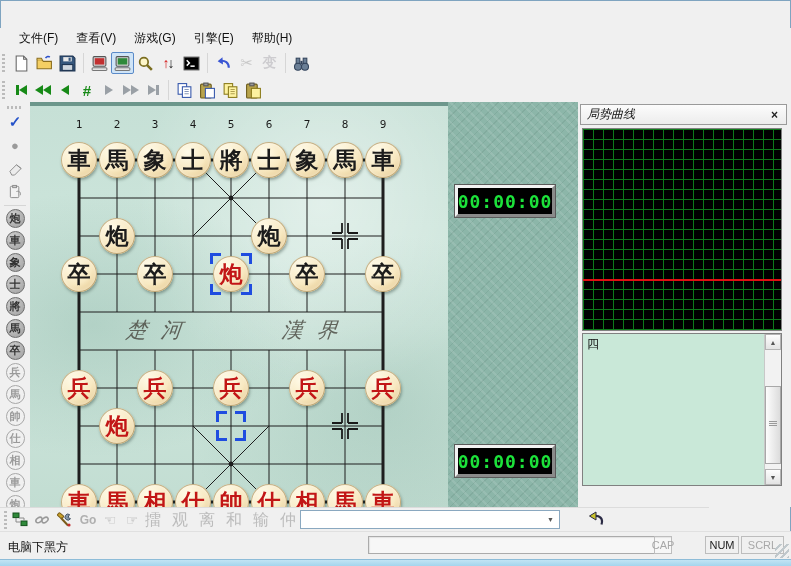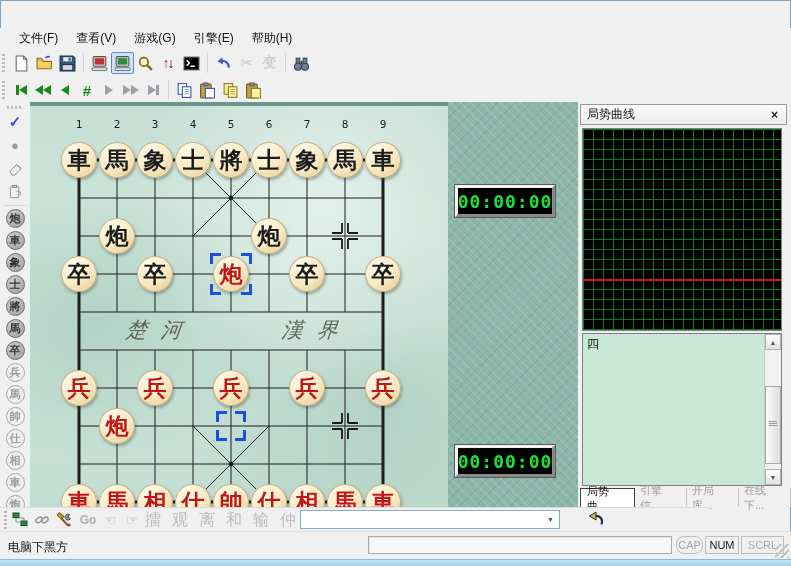--- a/index.html
+++ b/index.html
@@ -93,21 +93,21 @@
                      repeating-linear-gradient(-45deg,rgba(55,90,78,.12) 0 1px,transparent 1px 6px);}
   .clock{position:absolute;left:7px;width:94px;height:26px;background:#000;
     border:3px solid #f2f2f2;border-right-color:#8a8a8a;border-bottom-color:#8a8a8a;outline:1px solid #5a5a5a;
     display:flex;align-items:center;justify-content:center;
     font-family:"DejaVu Sans Mono",monospace;font-weight:bold;font-size:18px;color:#1ce23a;letter-spacing:1px;}
   .clock.top{top:83px;} .clock.bottom{top:343px;}
   
   .rpanel{position:absolute;left:578px;top:0;width:213px;height:405px;background:#f0f0f0;}
   .rheader{position:absolute;left:2px;top:2px;width:207px;height:21px;background:linear-gradient(#fcfcfc,#ececec);
     border:1px solid #9a9a9a;box-sizing:border-box;display:flex;align-items:center;padding:0 6px;}
-  .rheader .ttl{font-size:12px;color:#111;flex:1;}
+  .rheader .ttl{font-size:12px;color:#111;flex:1;font-style:italic;}
   .rclose{font-size:12px;font-weight:bold;color:#222;padding:0 2px;}
   .chart{position:absolute;left:4px;top:26px;width:200px;height:203px;background-color:#000;
     border:1px solid #808080;box-sizing:border-box;
     background-image:repeating-linear-gradient(to right,#0d7a1a 0 1px,transparent 1px 10px),
                      repeating-linear-gradient(to bottom,#0d7a1a 0 1px,transparent 1px 10px);}
   .redline{position:absolute;left:0;width:100%;height:2px;background:#e01111;}
   .rtext{position:absolute;left:4px;top:231px;width:200px;height:153px;background:#c9e8d8;
     border:1px solid #808080;box-sizing:border-box;font-size:12px;color:#111;}
   .rtext .txt{position:absolute;left:4px;top:2px;}
   .vsb{position:absolute;right:0;top:0;width:17px;height:100%;background:#f2f2f2;border-left:1px solid #c8c8c8;box-sizing:border-box;}
@@ -134,21 +134,21 @@
   .combo .cbtn{position:absolute;right:1px;top:1px;width:15px;height:15px;display:flex;align-items:center;justify-content:center;
     font-size:7px;color:#555;}
   .return-btn{position:absolute;left:584px;top:1px;width:24px;height:20px;display:flex;align-items:center;justify-content:center;}
   
   .statusbar{position:absolute;left:0;top:531px;width:791px;height:28px;background:#f0f0f0;border-top:1px solid #e0e0e0;}
   .status-text{position:absolute;left:8px;top:7px;font-size:12px;color:#111;}
   .status-field{position:absolute;left:368px;top:4px;width:304px;height:18px;background:#f7f7f7;
     border:1px solid #ababab;box-sizing:border-box;box-shadow:inset 1px 1px 1px rgba(0,0,0,.08);}
   .kbd{position:absolute;top:4px;height:18px;border:1px solid #bdbdbd;box-sizing:border-box;
     display:flex;align-items:center;justify-content:center;font-size:11px;}
-  .kbd.cap{left:676px;width:27px;color:#a8a8a8;border-radius:8px;}
+  .kbd.cap{left:654px;width:18px;color:#a8a8a8;}
   .kbd.num{left:705px;width:34px;color:#222;}
   .kbd.scrl{left:741px;width:43px;color:#a8a8a8;}
   .resize-grip{position:absolute;right:2px;bottom:2px;width:14px;height:14px;
     background:repeating-linear-gradient(135deg,transparent 0 3px,#c0c8cc 3px 5px);}
   .bottom-edge{position:absolute;left:0;top:559px;width:791px;height:7px;
     background:linear-gradient(#c2e4f4,#9fd2ec);border-top:1px solid #8dbcd8;}
 </style>
 </head>
 <body>
 
@@ -460,26 +460,20 @@
         <div class="redline" id="redline" style="top: calc(75% - 1px);"></div>
       </div>
       <div class="rtext">
         <div class="txt">四</div>
         <div class="vsb">
           <div class="arr up">▲</div>
           <div class="thumb"></div>
           <div class="arr down">▼</div>
         </div>
       </div>
-      <div class="tabs" id="tabs">
-          <div class="tab active">局势曲...</div>
-          <div class="tab">引擎信...</div>
-          <div class="tab">开局库...</div>
-          <div class="tab">在线下...</div>
-        </div>
     </div>
   </div>
 
   <div class="bottombar">
     <div class="vgrip" style="position:absolute;left:2px;top:3px;"></div>
     <div class="bb-item" style="left:10px">
       <svg viewBox="0 0 16 16">
           <rect x="1" y="1" width="6" height="4.6" fill="#2f8a3a" stroke="#14521c"></rect>
           <rect x="9" y="9" width="6" height="4.6" fill="#2f8a3a" stroke="#14521c"></rect>
           <path d="M4 6v4h5M12 9V6H7" stroke="#8a8a8a" fill="none"></path>

